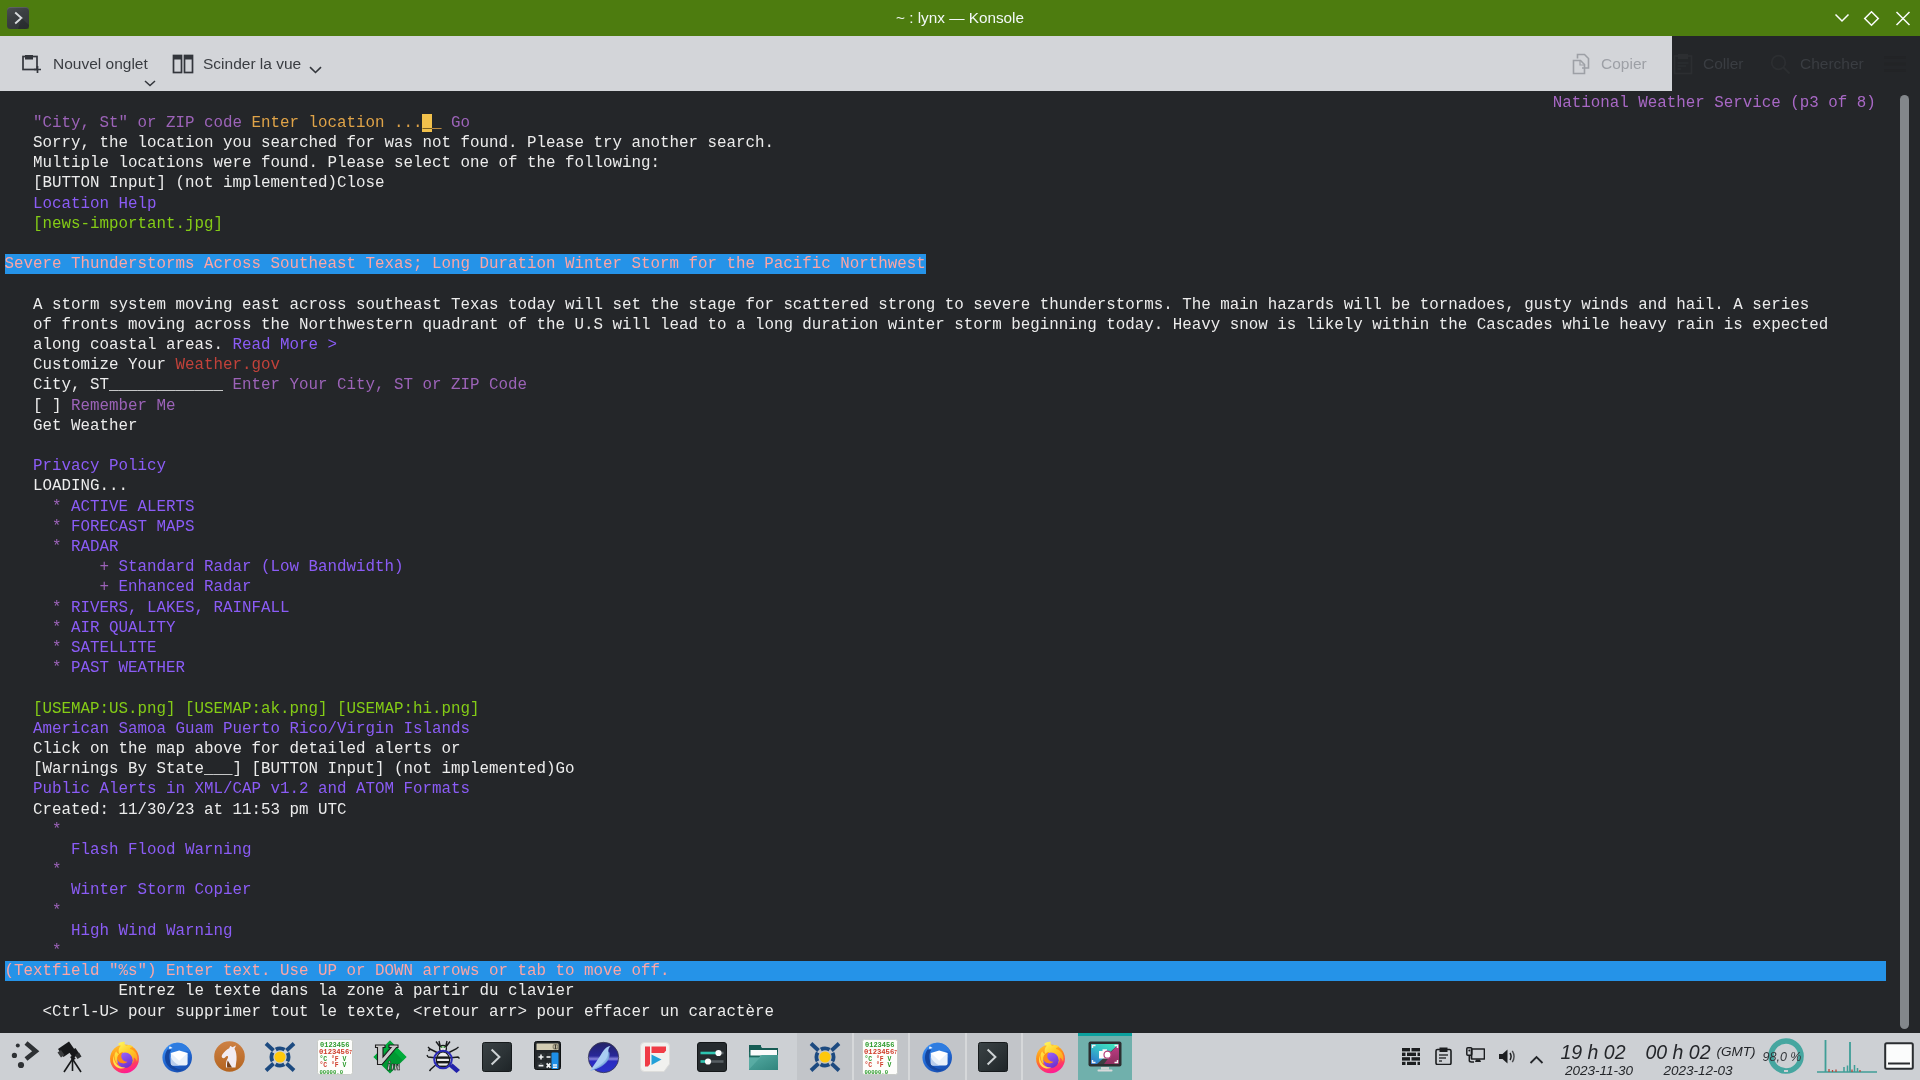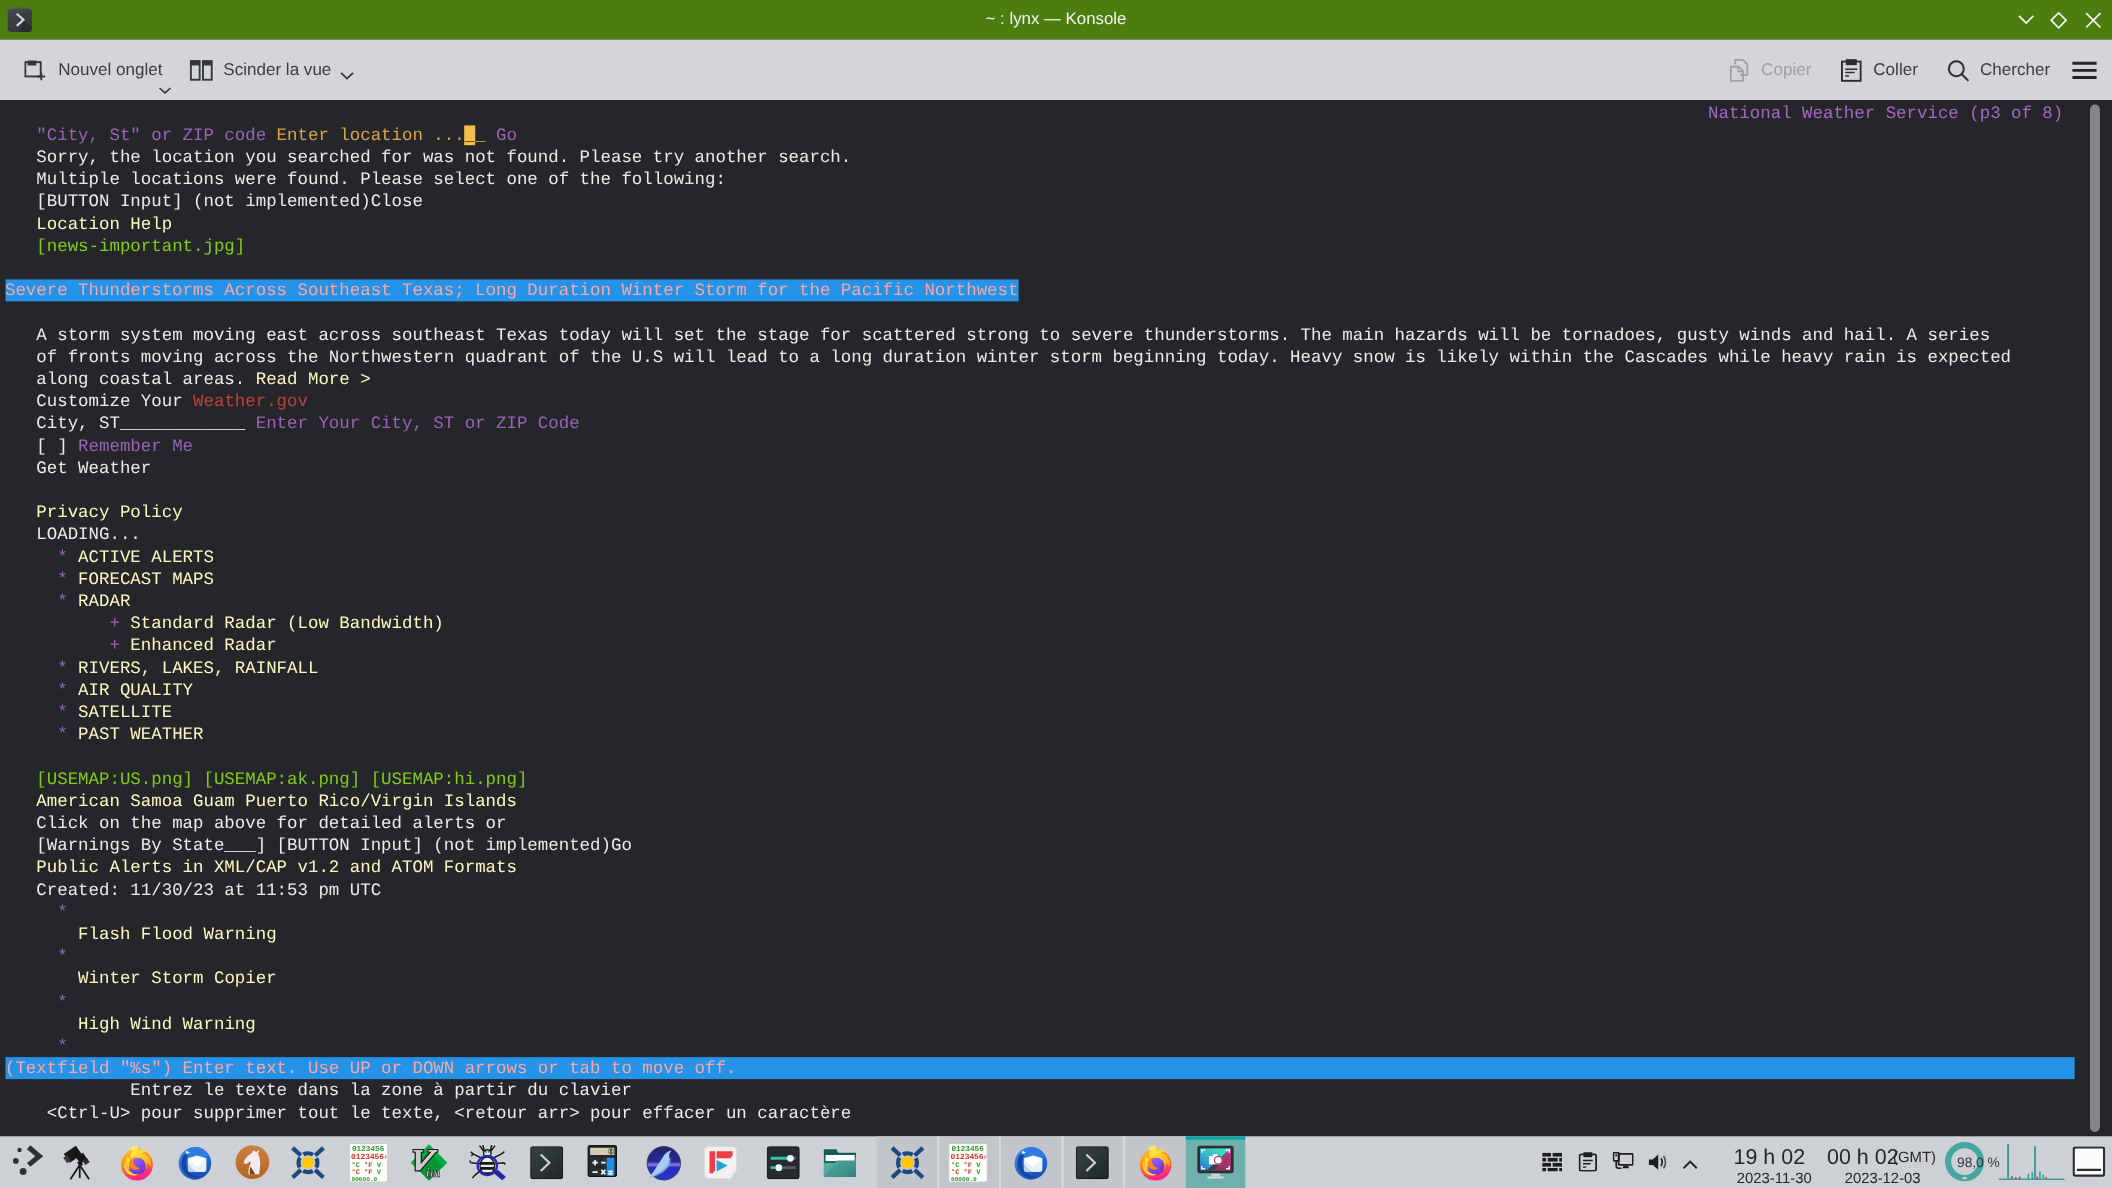--- a/index.html
+++ b/index.html
@@ -1,44 +1,44 @@
 <!DOCTYPE html>
 <html><head><meta charset="utf-8"><title>Konsole</title><style>
 html,body{margin:0;padding:0;width:1920px;height:1080px;overflow:hidden;background:#242629;}
 *{box-sizing:border-box}
 body{font-family:"Liberation Sans",sans-serif;-webkit-font-smoothing:antialiased;}
 #titlebar{position:absolute;left:0;top:0;width:1920px;height:36px;background:#4d7c0f;}
 #titlebar .title{position:absolute;left:0;right:0;top:0;height:36px;line-height:35px;text-align:center;color:#f2f8f8;font-size:15.3px;}
 #appicon{position:absolute;left:7px;top:7px;width:22px;height:22px;border-radius:3.5px;background:linear-gradient(155deg,#4b4f52 0%,#3b3f42 40%,#303437 100%);box-shadow:inset 0 1px 0 rgba(255,255,255,0.12);}
 .winbtn{position:absolute;top:0;}
-#toolbar{position:absolute;left:0;top:36px;width:1920px;height:55px;background:#d3d5d9;color:#3a3d42;font-size:15.5px;}
+#toolbar{position:absolute;left:0;top:36px;width:1672px;height:55px;background:#d3d5d9;color:#3a3d42;font-size:15.5px;}
 .tbi{position:absolute;display:flex;align-items:center;height:55px;top:0;white-space:nowrap;}
 .tbi svg{flex:0 0 auto}
 .tbi .lbl{margin-left:9px;}
 .dis{color:#9da0a6;}
 #term{position:absolute;left:0;top:91px;width:1920px;height:942px;background:#242629;}
 #term pre{position:absolute;left:4.5px;top:1.5px;margin:0;font-family:"Liberation Mono",monospace;font-size:15.84px;line-height:20.2px;color:#ececec;z-index:1;}
 #term .w{color:#ececec}
-#term .g{color:#fef9c3}
+#term .g{color:#8b5cf6}
 #term .p{color:#9c63b8}
 #term .m{color:#a868c5}
 #term .o{color:#84cc16}
 #term .r{color:#c2423a}
 #term .t{color:#dfa348}
 #term .c{background:#f2c14c;color:#574414}
 #term .h{color:#fca5a5}
 .hlbar{position:absolute;left:4.5px;width:921.9px;height:20.2px;background:#2593e8;z-index:0;}
 #scrollbar{position:absolute;left:1900px;top:95px;width:9px;height:934px;border-radius:4.5px;background:#83878b;z-index:2;}
 #taskbar{position:absolute;left:0;top:1033px;width:1920px;height:47px;background:#cdd0d4;}
 #taskbar .band{position:absolute;left:797px;top:0;width:335px;height:47px;background:#c2c5c9;}
 #taskbar .sep{position:absolute;top:0;width:2px;height:47px;background:#d6d8da;}
 #taskbar .active{position:absolute;left:1078px;top:0;width:54px;height:47px;background:#70b0ac;}
 #taskbar .active .tab{position:absolute;left:0;top:0;width:54px;height:3.2px;background:#0ba19e;}
 .ic{position:absolute;}
-.clk{position:absolute;color:#24262a;text-align:right;}
+.clk{position:absolute;color:#24262a;text-align:center;font-style:italic;}
 </style></head>
 <body>
 <div id="titlebar">
 <div class="title">~ : lynx — Konsole</div>
 <div id="appicon"><svg width="22" height="22" viewBox="0 0 22 22">
         <path d="M8.2 5.5 L14.4 11 L8.2 16.5" fill="none" stroke="#d9dcde" stroke-width="1.9"></path>
         <path d="M14.4 11 L22 18 L22 22 L11 22 Z" fill="rgba(0,0,0,0.18)"></path>
       </svg></div>
 <div class="winbtn" style="left:1834px;top:0"><svg width="16" height="36" viewBox="0 0 16 36">
         <path d="M1.5 14.5 L8 21 L14.5 14.5" fill="none" stroke="#fbfdfd" stroke-width="1.5"></path>

